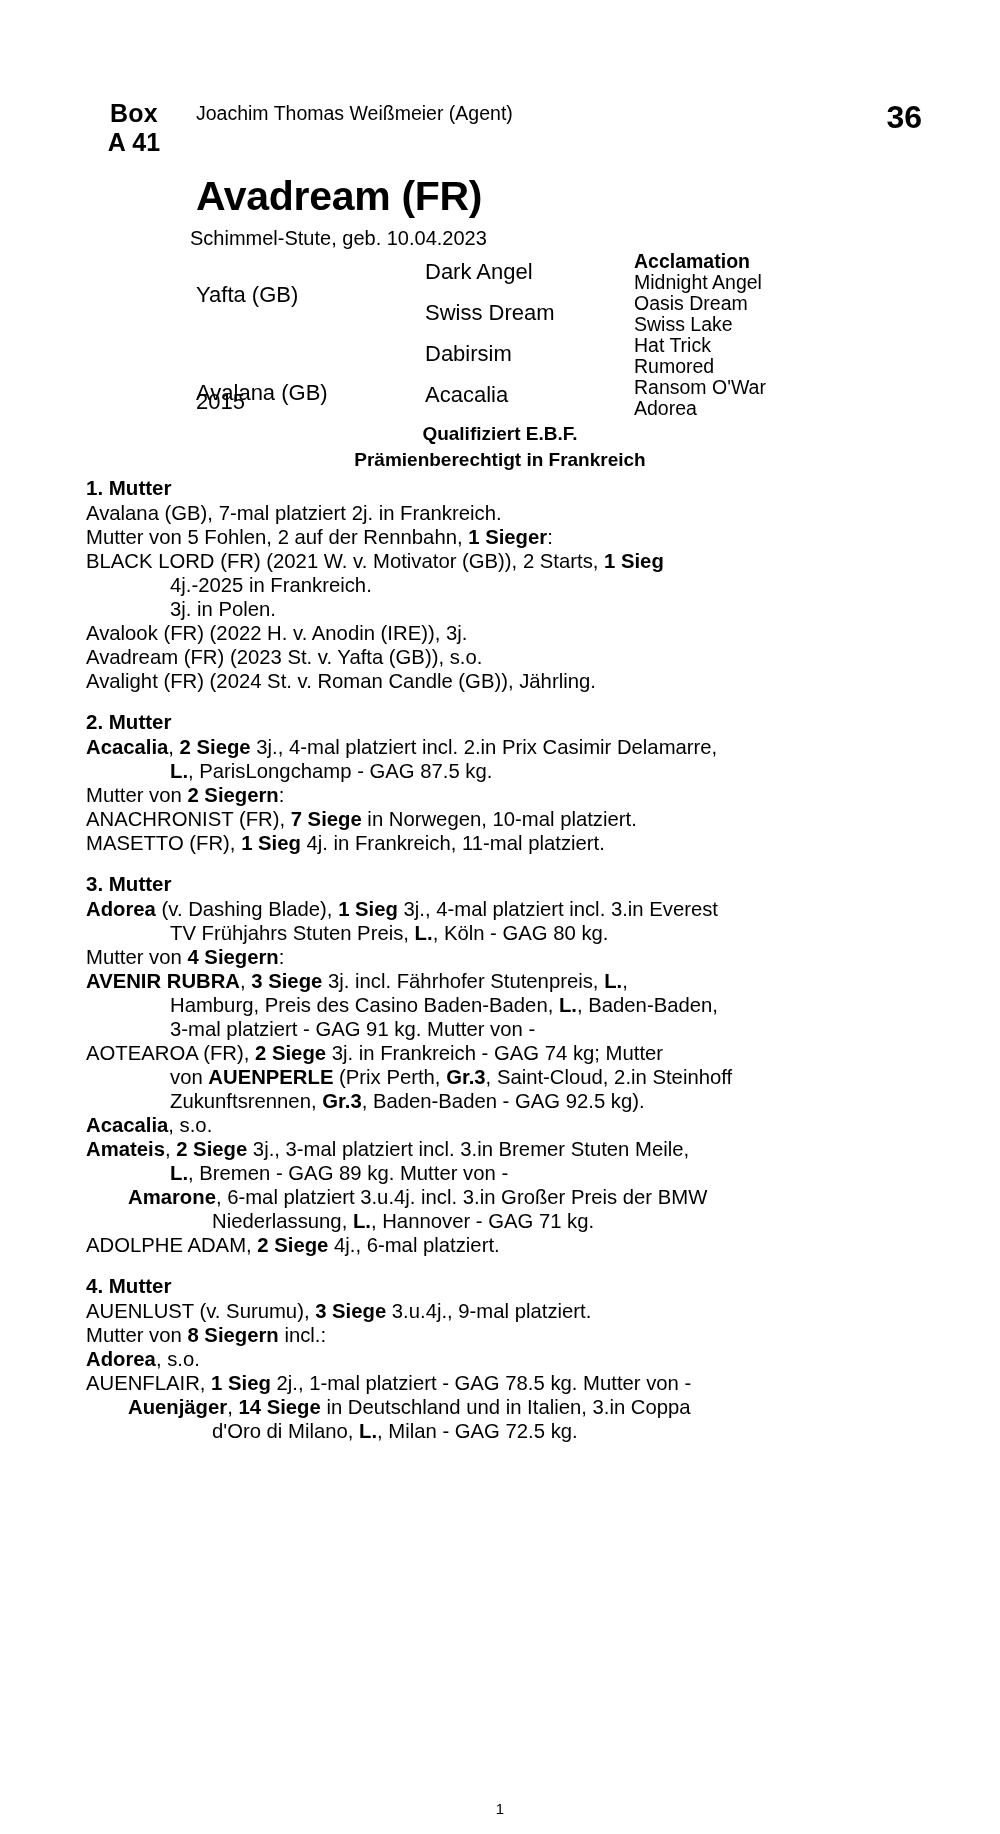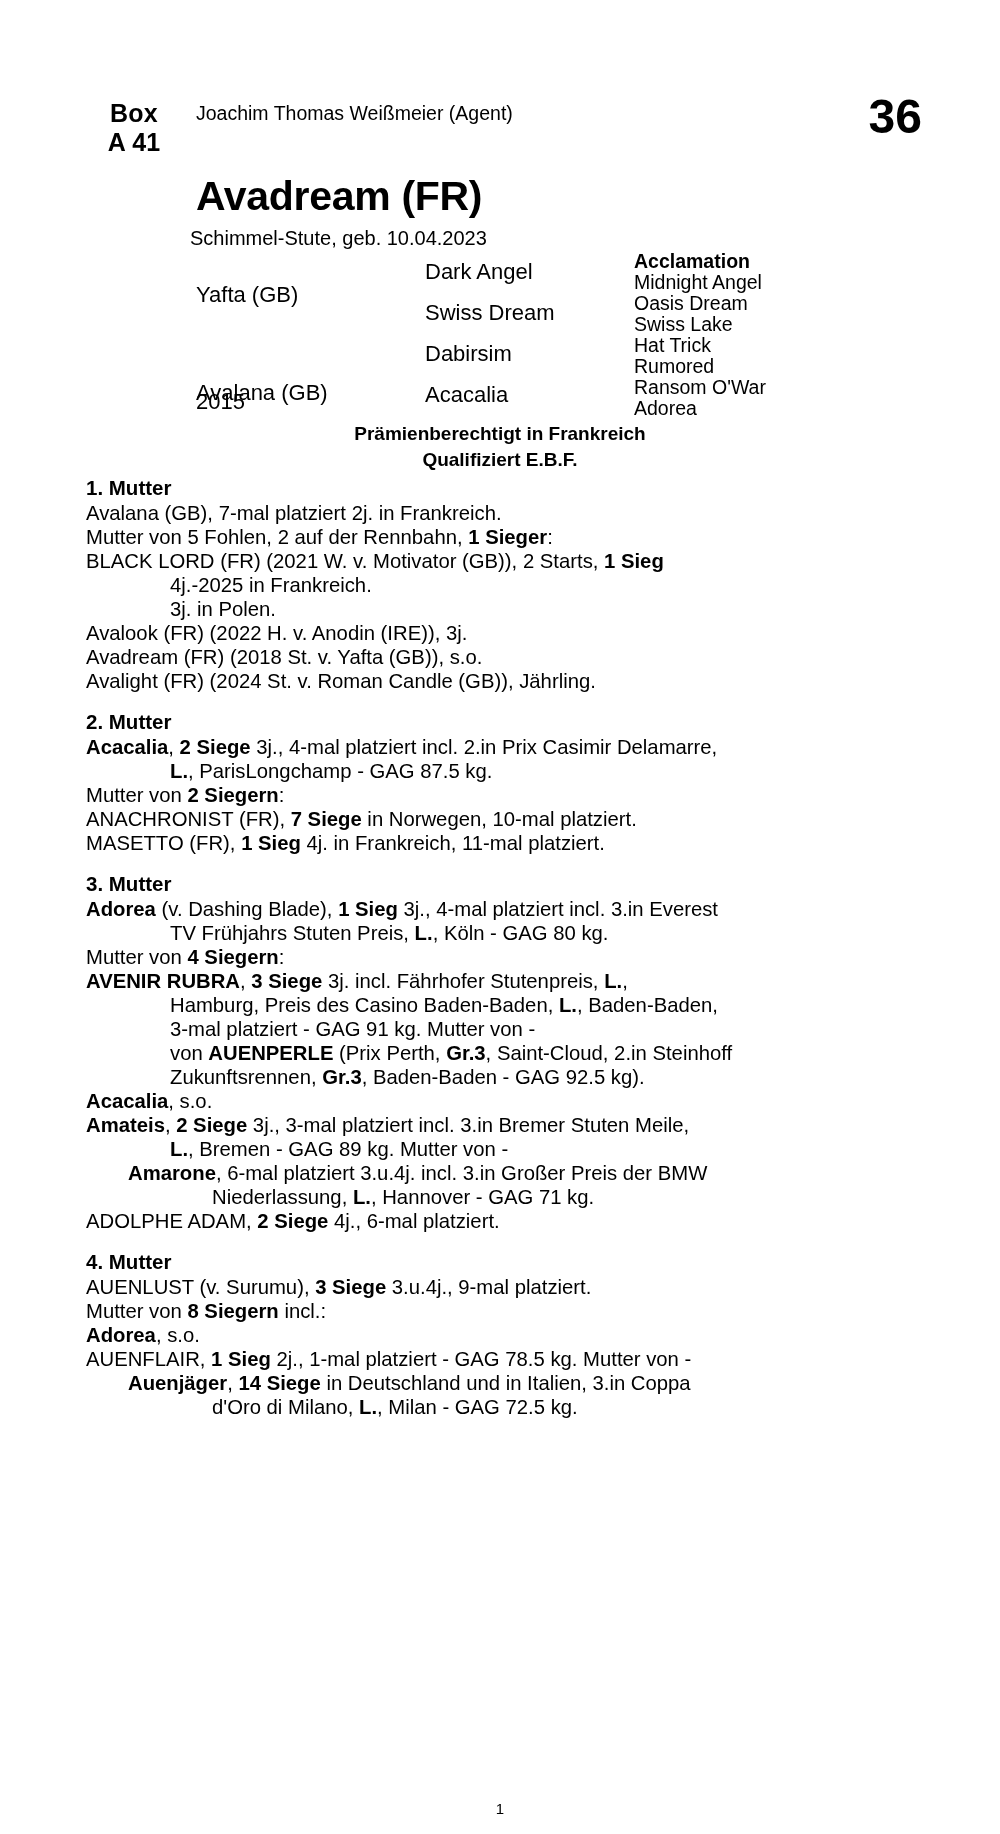--- a/index.html
+++ b/index.html
@@ -47,21 +47,21 @@
     top: 88px;
     font-size: 19.5px;
     line-height: 24px;
     white-space: nowrap;
   }
   .lot-number {
     position: absolute;
     right: 78px;
     top: 78px;
     font-weight: bold;
-    font-size: 48px;
+    font-size: 32px;
     line-height: 52px;
   }
 
   
   .horse-title {
     position: absolute;
     left: 196px;
     top: 160px;
     font-weight: bold;
     font-size: 41px;
@@ -203,39 +203,39 @@
       <div class="gg gg2">Oasis Dream</div>
       <div class="gg gg3">Swiss Lake</div>
       <div class="gg gg4">Hat Trick</div>
       <div class="gg gg5">Rumored</div>
       <div class="gg gg6">Ransom O'War</div>
       <div class="gg gg7">Adorea</div>
     </div>
   </div>
 
   <div class="quals">
+    <div class="qual-line">Qualifiziert E.B.F.</div>
     <div class="qual-line">Prämienberechtigt in Frankreich</div>
-    <div class="qual-line">Qualifiziert E.B.F.</div>
   </div>
 
   <div class="body-text">
 
     <div class="gen-head first">1. Mutter</div>
 
     <p class="ln noj i0">Avalana (GB), 7-mal platziert 2j. in Frankreich.</p>
 
     <p class="ln noj i0"><span>Mutter von 5 Fohlen, 2 auf der Rennbahn, </span><b>1 Sieger</b><span>:</span></p>
 
     <p class="ln hang0"><span>BLACK LORD (FR)</span><span> (2021 W. v. Motivator (GB)), 2 Starts, </span><b>1 Sieg</b></p>
     <p class="ln noj subind2">4j.-2025 in Frankreich.</p>
 
     <p class="ln noj subind2">3j. in Polen.</p>
 
     <p class="ln noj hang0"><span>Avalook (FR)</span><span> (2022 H. v. Anodin (IRE)), 3j.</span></p>
-    <p class="ln noj hang0"><span>Avadream (FR)</span><span> (2018 St. v. Yafta (GB)), s.o.</span></p>
+    <p class="ln noj hang0"><span>Avadream (FR)</span><span> (2023 St. v. Yafta (GB)), s.o.</span></p>
     <p class="ln noj hang0"><span>Avalight (FR)</span><span> (2024 St. v. Roman Candle (GB)), Jährling.</span></p>
 
     <div class="gen-head">2. Mutter</div>
 
     <p class="ln i0"><b>Acacalia</b><span>, </span><b>2 Siege</b><span> 3j., 4-mal platziert incl. 2.in Prix Casimir Delamarre,</span></p>
     <p class="ln noj subind2"><b>L.</b><span>, ParisLongchamp - GAG 87.5 kg.</span></p>
 
     <p class="ln noj i0"><span>Mutter von </span><b>2 Siegern</b><span>:</span></p>
 
     <p class="ln noj hang0"><span>ANACHRONIST (FR),</span><span> </span><b>7 Siege</b><span> in Norwegen, 10-mal platziert.</span></p>
@@ -245,20 +245,21 @@
 
     <p class="ln i0"><b>Adorea</b><span> (v. Dashing Blade), </span><b>1 Sieg</b><span> 3j., 4-mal platziert incl. 3.in Everest</span></p>
     <p class="ln noj subind2"><span>TV Frühjahrs Stuten Preis, </span><b>L.</b><span>, Köln - GAG 80 kg.</span></p>
 
     <p class="ln noj i0"><span>Mutter von </span><b>4 Siegern</b><span>:</span></p>
 
     <p class="ln hang0"><b>AVENIR RUBRA</b><span>, </span><b>3 Siege</b><span> 3j. incl. Fährhofer Stutenpreis, </span><b>L.</b><span>,</span></p>
     <p class="ln subind2"><span>Hamburg, Preis des Casino Baden-Baden, </span><b>L.</b><span>, Baden-Baden,</span></p>
     <p class="ln noj subind2">3-mal platziert - GAG 91 kg. Mutter von -</p>
 
+    <p class="ln hang0"><span>AOTEAROA (FR), </span><b>2 Siege</b><span> 3j. in Frankreich - GAG 74 kg; Mutter</span></p>
     <p class="ln subind2"><span>von </span><b>AUENPERLE</b><span> (Prix Perth, </span><b>Gr.3</b><span>, Saint-Cloud, 2.in Steinhoff</span></p>
     <p class="ln noj subind2"><span>Zukunftsrennen, </span><b>Gr.3</b><span>, Baden-Baden - GAG 92.5 kg).</span></p>
 
     <p class="ln noj hang0"><b>Acacalia</b><span>, s.o.</span></p>
 
     <p class="ln hang0"><b>Amateis</b><span>, </span><b>2 Siege</b><span> 3j., 3-mal platziert incl. 3.in Bremer Stuten Meile,</span></p>
     <p class="ln noj subind2"><b>L.</b><span>, Bremen - GAG 89 kg. Mutter von -</span></p>
 
     <p class="ln subind"><b>Amarone</b><span>, 6-mal platziert 3.u.4j. incl. 3.in Großer Preis der BMW</span></p>
     <p class="ln noj deepind2"><span>Niederlassung, </span><b>L.</b><span>, Hannover - GAG 71 kg.</span></p>

